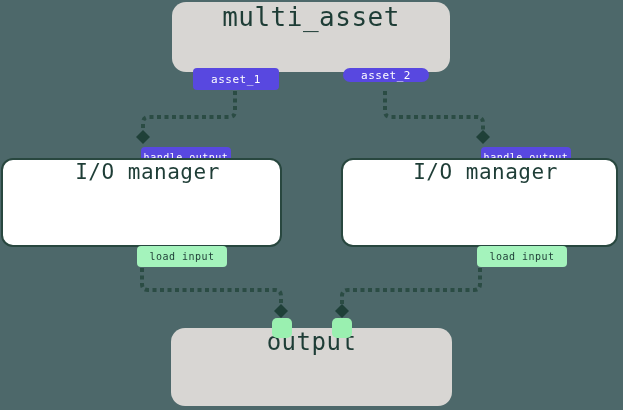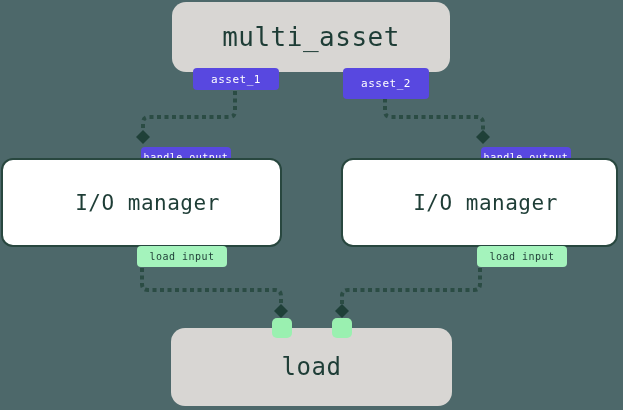--- a/index.html
+++ b/index.html
@@ -15,21 +15,21 @@
   }
   html,body{margin:0;padding:0;}
   body{
     width:623px;height:410px;overflow:hidden;
     background:var(--background);
     font-family:"DejaVu Sans Mono","Liberation Mono",monospace;
   }
   .canvas{position:relative;width:623px;height:410px;}
   .arrows{position:absolute;left:0;top:0;pointer-events:none;}
   .node{
-    position:absolute;display:flex;align-items:center;justify-content:center;
+    position:absolute;display:flex;align-items:flex-start;justify-content:center;
     box-sizing:border-box;
   }
   .node-label{color:var(--text-dark);font-weight:500;letter-spacing:.5px;white-space:nowrap;}
   .gray{background:var(--node-gray);border-radius:14px;}
   .white{
     background:var(--node-white);
     border:2.5px solid var(--border-dark);
     border-radius:12px;
     padding-left:12px;
   }
@@ -41,21 +41,21 @@
   .asset-node{left:171px;top:328px;width:281px;height:78px;}
   .asset-node .node-label{font-size:24px;}
   .badge{
     position:absolute;display:flex;align-items:center;justify-content:center;
     box-sizing:border-box;border-radius:4px;white-space:nowrap;
     letter-spacing:.5px;
   }
   .purple{background:var(--badge-purple);color:#ffffff;font-size:11px;}
   .green{background:var(--badge-green);color:var(--text-dark);font-size:10px;margin-left:40px;}
   .b-asset1{left:193px;top:68px;width:86px;height:22px;}
-  .b-asset2{left:343px;top:68px;width:86px;height:31px;}
+  .b-asset2{left:343px;top:68px;width:86px;height:14px;border-radius:10px;}
   .b-ho{font-size:10px;width:90px;height:20px;top:147px;margin-left:44px;}
   .b-ho-left{left:97px;}
   .b-ho-right{left:437px;}
   .b-li{width:90px;height:21px;top:246px;}
   .b-li-left{left:97px;}
   .b-li-right{left:437px;}
   .io-square{
     position:absolute;width:20px;height:20px;top:318px;
     background:var(--square-green);border-radius:5px;
   }
@@ -96,19 +96,19 @@
     <span class="node-label">I/O manager</span>
   </div>
   <div class="node white io-right">
     <span class="node-label">I/O manager</span>
   </div>
 
   <div class="badge green b-li b-li-left">load input</div>
   <div class="badge green b-li b-li-right">load input</div>
 
   <div class="node gray asset-node">
-    <span class="node-label">load</span>
+    <span class="node-label">output</span>
   </div>
 
   <div class="io-square sq-left"></div>
   <div class="io-square sq-right"></div>
 
 </div>
 
 </body></html>

